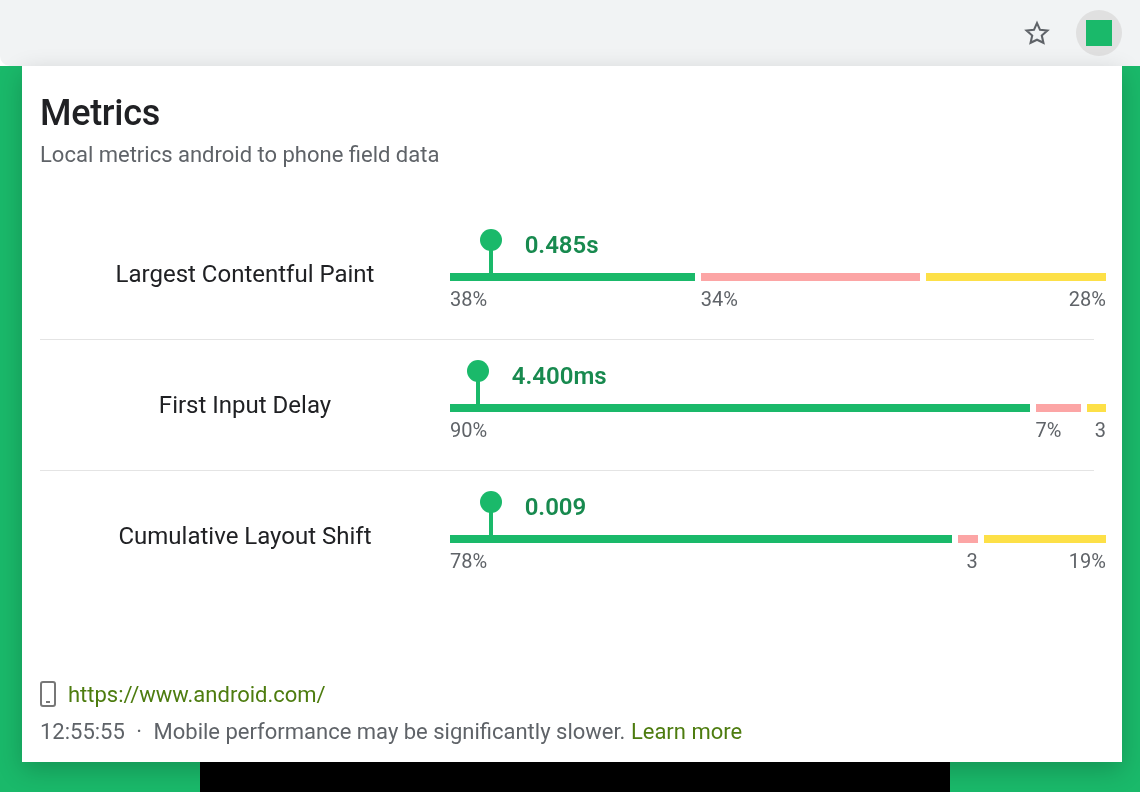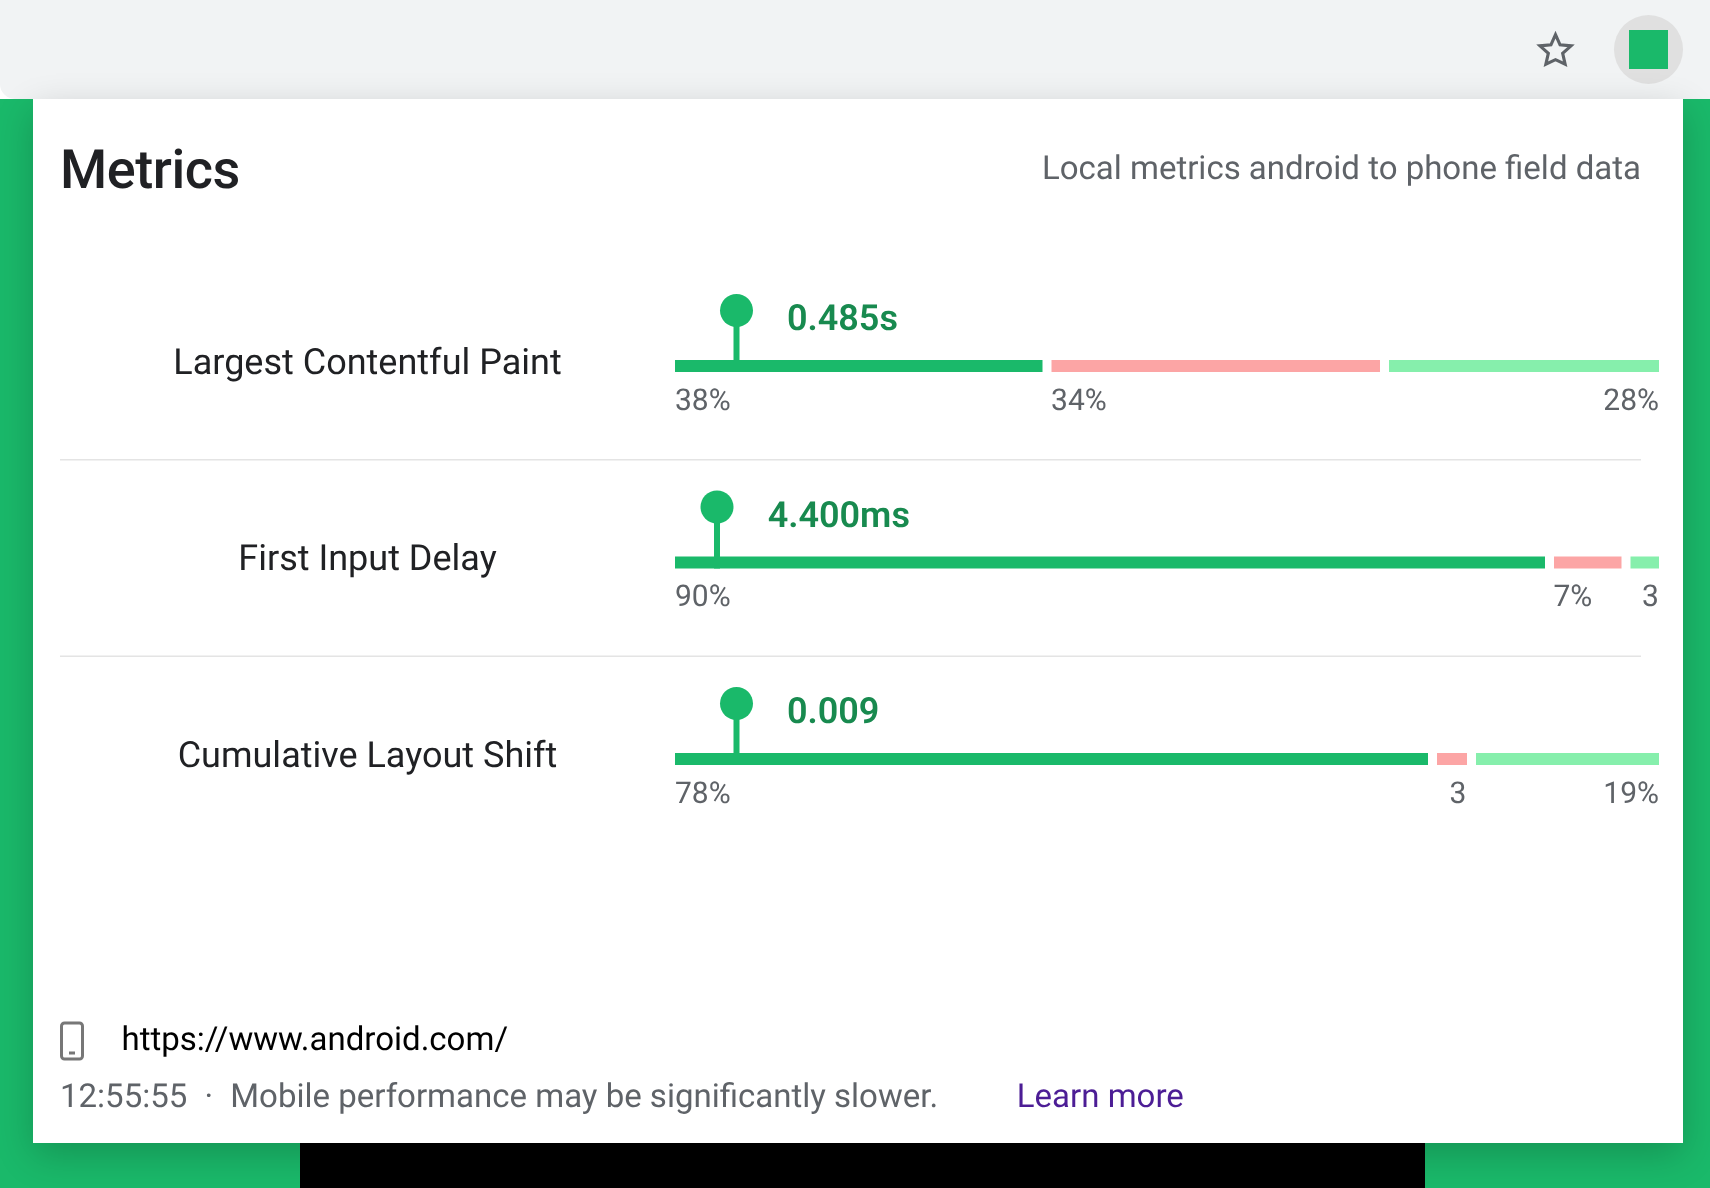--- a/index.html
+++ b/index.html
@@ -15,50 +15,50 @@
   .ext-square { width: 26px; height: 26px; background: #1ab96a; }
 
   
   .page-bg { position: absolute; top: 66px; left: 0; right: 0; bottom: 0; background: #1ab96a; }
   .page-bg .bottom-strip { position:absolute; left:200px; right:190px; bottom:0; height:30px; background:#000; }
 
   
   .panel { position: absolute; top: 66px; left: 22px; right: 18px; bottom: 30px; background: #fff; box-shadow: 0 8px 24px rgba(0,0,0,0.2); }
   .panel-inner { padding: 26px 28px 18px 18px; height: 100%; display:flex; flex-direction:column; }
 
-  .panel-header { display:flex; align-items:flex-start; justify-content:space-between; margin-bottom: 42px; }
+  .panel-header { display:flex; align-items:flex-start; justify-content:space-between; margin-bottom: 42px; flex-direction: column; }
   .title { font-size: 36px; font-weight: 500; color:#202124; letter-spacing: -0.3px; }
   .subtitle { font-size: 22px; color:#5f6368; margin-top: 8px; }
 
   .metrics { flex:1; }
   .metric-row { display:flex; align-items:center; padding: 30px 0 30px 0; border-bottom: 1px solid #e4e4e4; }
   .metric-row:last-child { border-bottom: none; }
   .metric-name { width: 410px; font-size: 24px; color:#202124;text-align:center; }
   .metric-chart { flex:1; position:relative; height: 70px; }
 
   .bar-track { position:absolute; left:0; right:0; top: 34px; display:flex; gap: 6px; }
   .seg { height: 8px; position:relative; }
   .seg.good  { background:#1ab96a; }
   .seg.mid   { background:#fca5a5; }
-  .seg.poor  { background:#86efac; }
+  .seg.poor  { background:#fde047; }
   .seg-label { position:absolute; top: 14px; font-size: 20px; color:#5f6368; white-space:nowrap; }
   .seg-label.l { left: 0; }
   .seg-label.r { right: 0; }
 
   .marker { position:absolute; top: 0px; width: 4px; height: 42px; background:#1ab96a; }
   .marker-dot { position:absolute; top:-10px; left:50%; transform:translateX(-50%); width:22px; height:22px; border-radius:50%; background:#1ab96a; }
   .marker-value { position:absolute; top:-8px; left: 36px; font-size: 24px; font-weight:600; color:#188a4f; white-space:nowrap; }
 
   .panel-footer { margin-top: 10px; }
-  .url-line { display:flex; gap: 25px; font-size: 22px; color:#000000; margin-bottom: 12px; }
+  .url-line { display:flex; align-items:center; gap: 12px; font-size: 22px; color:#4d7c0f; margin-bottom: 12px; }
   .phone-icon { width:16px; height:26px; border:2px solid #777; border-radius:3px; position:relative; }
   .phone-icon::after { content:""; position:absolute; bottom:2px; left:50%; transform:translateX(-50%); width:4px; height:2px; background:#777; }
   .status-line { font-size: 22px; color:#5f6368; }
   .dot-sep { margin: 0 6px; }
-  .link { color:#4c1d95; cursor:pointer;margin-left:47px; }
+  .link { color:#4d7c0f; cursor:pointer; }
 </style>
 </head>
 <body>
 
 <div class="viewport">
   <div class="chrome-bar">
     <div class="chrome-actions">
       <div class="star-btn">
         <svg viewBox="0 0 24 24">
             <path fill="none" stroke="#5f6368" stroke-width="1.8" d="M12 3.5l2.6 5.8 6.3.6-4.8 4.3 1.4 6.2L12 17.8l-5.5 2.6 1.4-6.2L3.1 9.9l6.3-.6z"></path>

